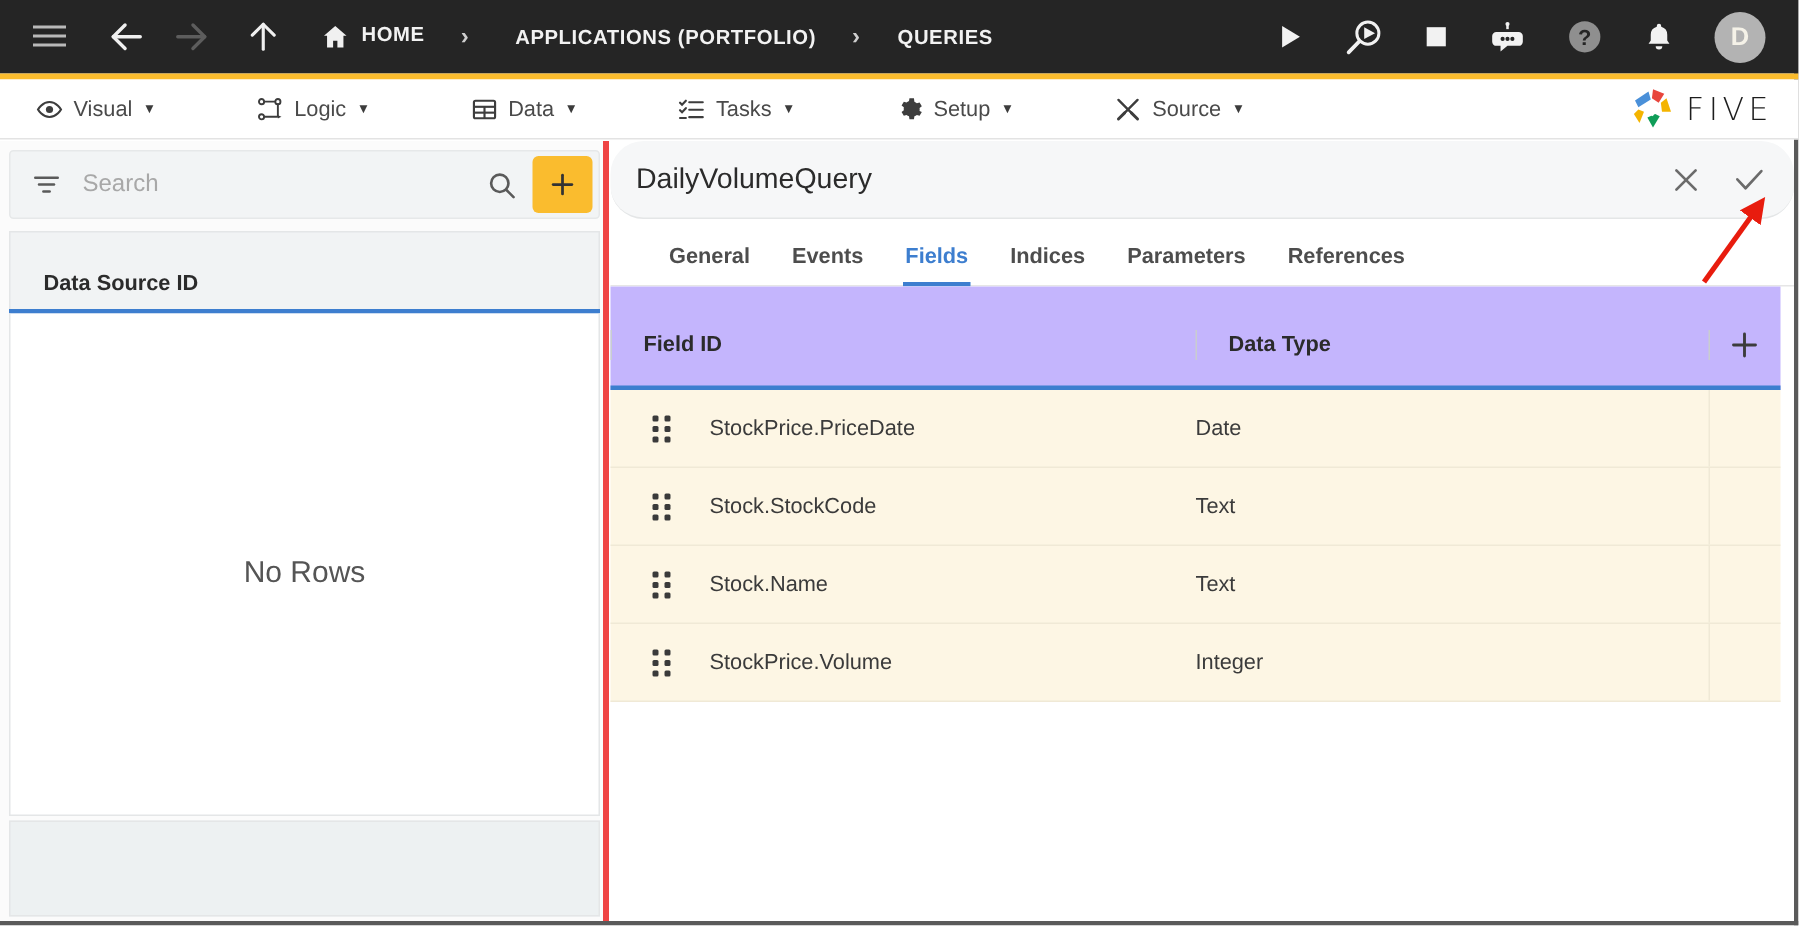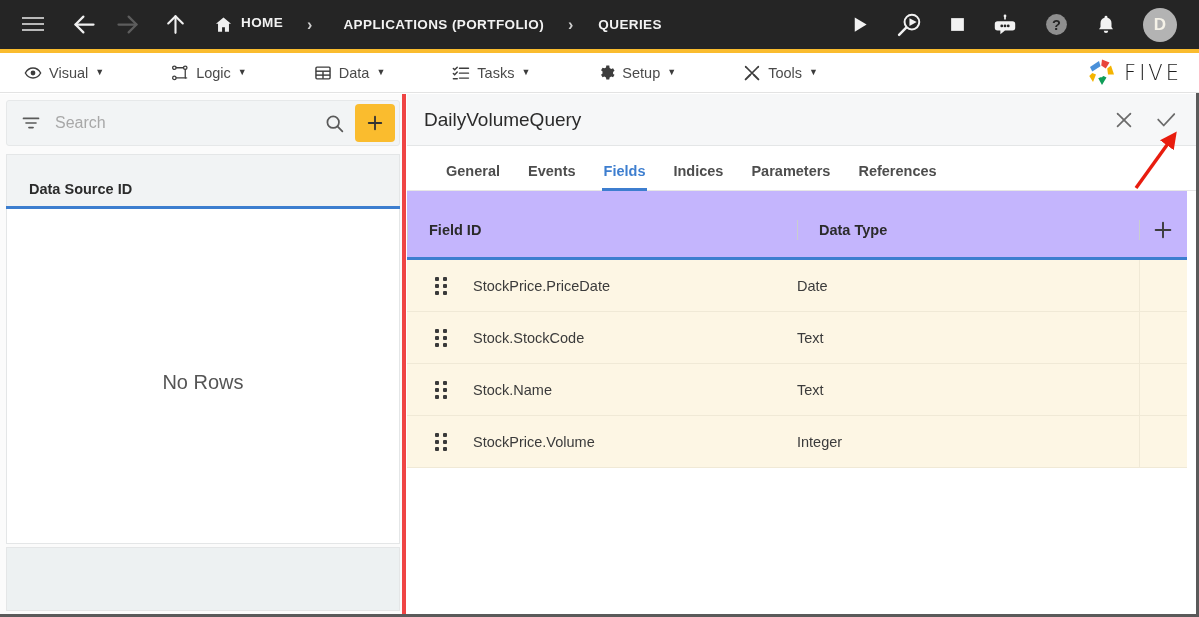--- a/index.html
+++ b/index.html
@@ -130,21 +130,21 @@
   }
 
   
   .mainpanel {
     position: absolute; left: 407px; top: 94px; right: 0; bottom: 0;
     background: #ffffff;
   }
   .main-title-bar {
     position: absolute; left: 0; top: 0; right: 0; height: 52px;
     background: #f6f7f8; border-bottom: 1px solid #e4e6e7;
-    display: flex; align-items: center;
+    display: flex; align-items: center; border-radius: 22px;
   }
   .main-title {
     margin-left: 17px; font-size: 19px; color: #2b2b2b;
   }
   .title-actions { margin-left: auto; display: flex; align-items: center; gap: 20px; margin-right: 19px; }
   .ta-btn { width: 22px; height: 22px; color: #6b6b6b; cursor: pointer; }
 
   .tabs {
     position: absolute; left: 0; top: 52px; right: 0; height: 45px;
     background: #fff; border-bottom: 1px solid #e6e6e6;
@@ -360,21 +360,21 @@
       <span class="caret">▼</span>
     </div>
 
     <div class="menu-item" style="margin-left:15px;">
       <svg class="mi-ico" viewBox="0 0 24 24" fill="none" stroke="#3d3d3d" stroke-width="2.1" stroke-linecap="round">
         <line x1="3.5" y1="3.5" x2="15" y2="15"></line>
         <line x1="20.5" y1="3.5" x2="9" y2="15"></line>
         <path d="M15 15l5.5 5.5" stroke-width="2.6"></path>
         <path d="M9 15l-5.5 5.5" stroke-width="2.6"></path>
       </svg>
-      <span class="menu-label">Tools</span>
+      <span class="menu-label">Source</span>
       <span class="caret">▼</span>
     </div>
   </div>
 
   <div class="five-logo">
     <svg width="30" height="30" viewBox="0 0 40 40">
       <polygon points="4,12 16,4 18,11 7,18" fill="#4a90d9"></polygon>
       <polygon points="20,2 30,6 25,14 19,10" fill="#e8453c"></polygon>
       <polygon points="32,10 36,22 28,22 27,14" fill="#f4b400"></polygon>
       <polygon points="26,26 20,36 15,27 22,24" fill="#0f9d58"></polygon>

